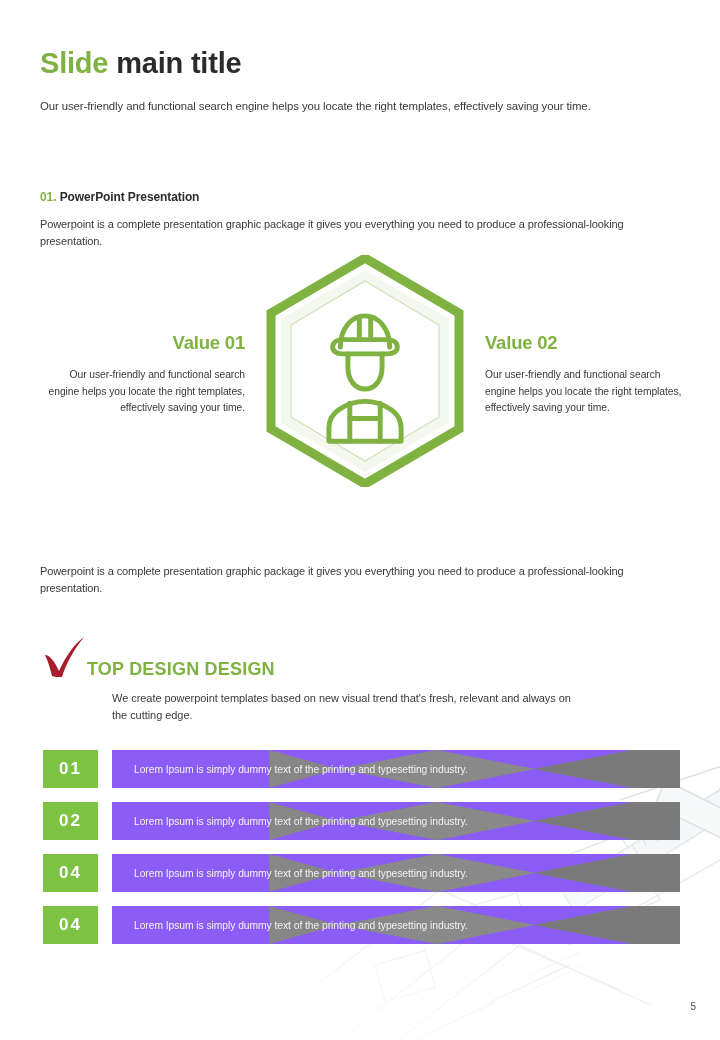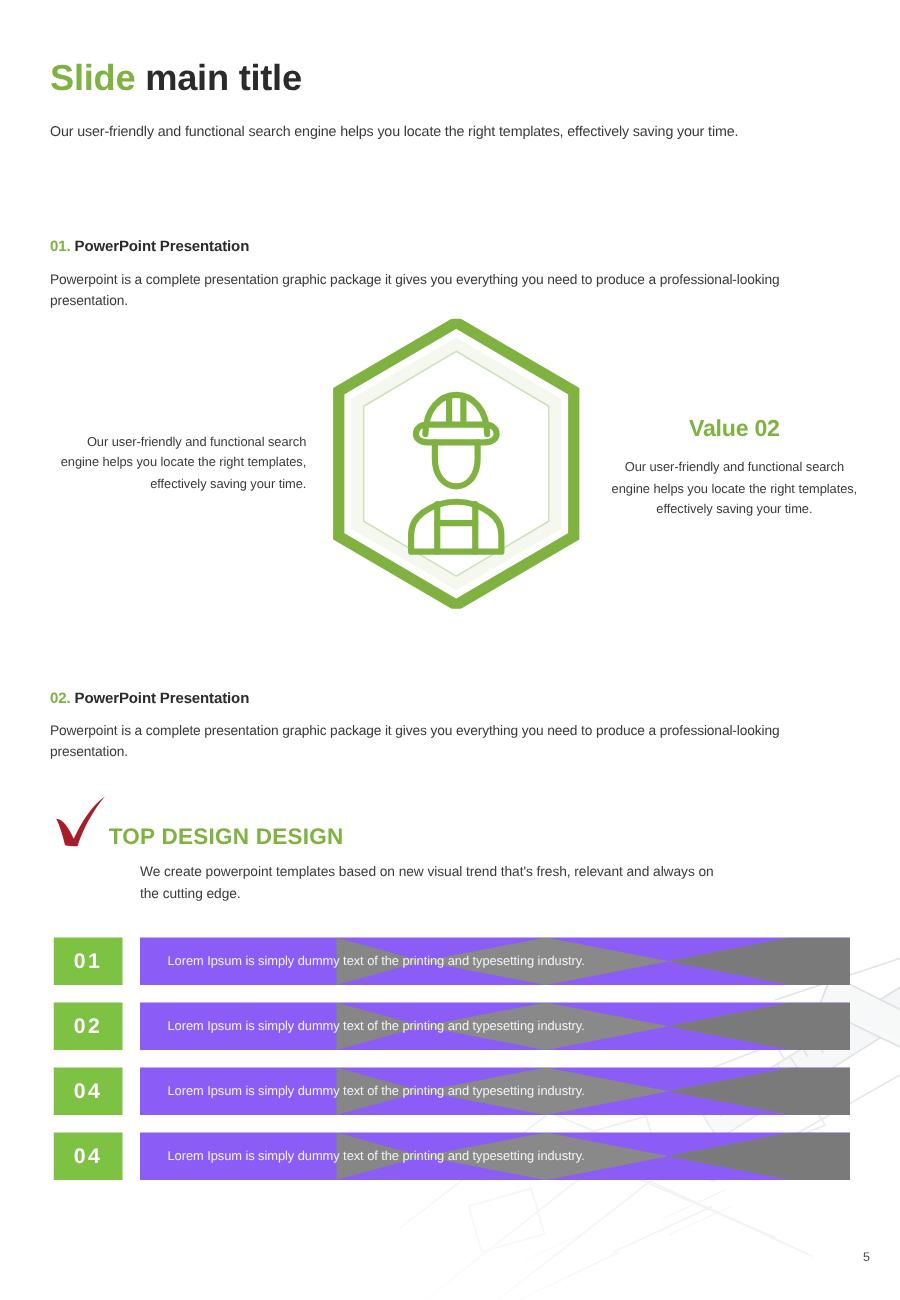--- a/index.html
+++ b/index.html
@@ -76,21 +76,21 @@
     width:200px; height:232px;
   }
   .hex-svg { display:block; width:200px; height:232px; }
 
   .value-col {
     position:absolute;
     top:78px;
     width:205px;
   }
   #value-left  { left:0;  text-align:right; }
-  #value-right { right:0; text-align:center;  }
+  #value-right { right:0; text-align:left;  }
   .value-title {
     font-size:18.5px;
     font-weight:bold;
     color:#7fb241;
     letter-spacing:-0.2px;
     line-height:1.1;
   }
   .value-text {
     margin-top:14px;
     font-size:10.3px;
@@ -255,20 +255,21 @@
     <div class="section-title">
       <span class="num">01.</span>
       <span>PowerPoint Presentation</span>
     </div>
     <div class="section-body">Powerpoint is a complete presentation graphic package it gives you everything you need to produce a professional-looking presentation.</div>
   </div>
 
   <div id="values-row">
 
     <div class="value-col" id="value-left">
+      <div class="value-title">Value 01</div>
       <div class="value-text">Our user-friendly and functional search engine helps you locate the right templates, effectively saving your time.</div>
     </div>
 
     <div id="hexagon-wrap">
       <svg class="hex-svg" viewBox="0 0 200 232" aria-hidden="true">
 
         <polygon points="100,3 194,58 194,174 100,229 6,174 6,58" fill="none" stroke="#7fb241" stroke-width="9"></polygon>
 
         <polygon points="100,15 184,64 184,168 100,217 16,168 16,64" fill="#f4f8ef" stroke="none"></polygon>
 
@@ -294,24 +295,20 @@
       </svg>
     </div>
 
     <div class="value-col" id="value-right">
       <div class="value-title">Value 02</div>
       <div class="value-text">Our user-friendly and functional search engine helps you locate the right templates, effectively saving your time.</div>
     </div>
   </div>
 
   <div class="section" style="top:551px;">
-    <div class="section-title">
-      <span class="num">02.</span>
-      <span>PowerPoint Presentation</span>
-    </div>
     <div class="section-body">Powerpoint is a complete presentation graphic package it gives you everything you need to produce a professional-looking presentation.</div>
   </div>
 
   <div id="quality-block">
     <svg id="check-icon" viewBox="0 0 46 44" aria-hidden="true">
       <path d="M3 19 C8 19, 13 26, 17 35 C23 22, 31 9, 42 1 C32 13, 24 28, 20 41 C16 41, 12 41, 10 40 C8 32, 6 25, 3 19 Z" fill="#a81d2a"></path>
     </svg>
     <div class="quality-title">TOP DESIGN DESIGN</div>
     <div class="quality-text">We create powerpoint templates based on new visual trend that's fresh, relevant and always on the cutting edge.</div>
   </div>

